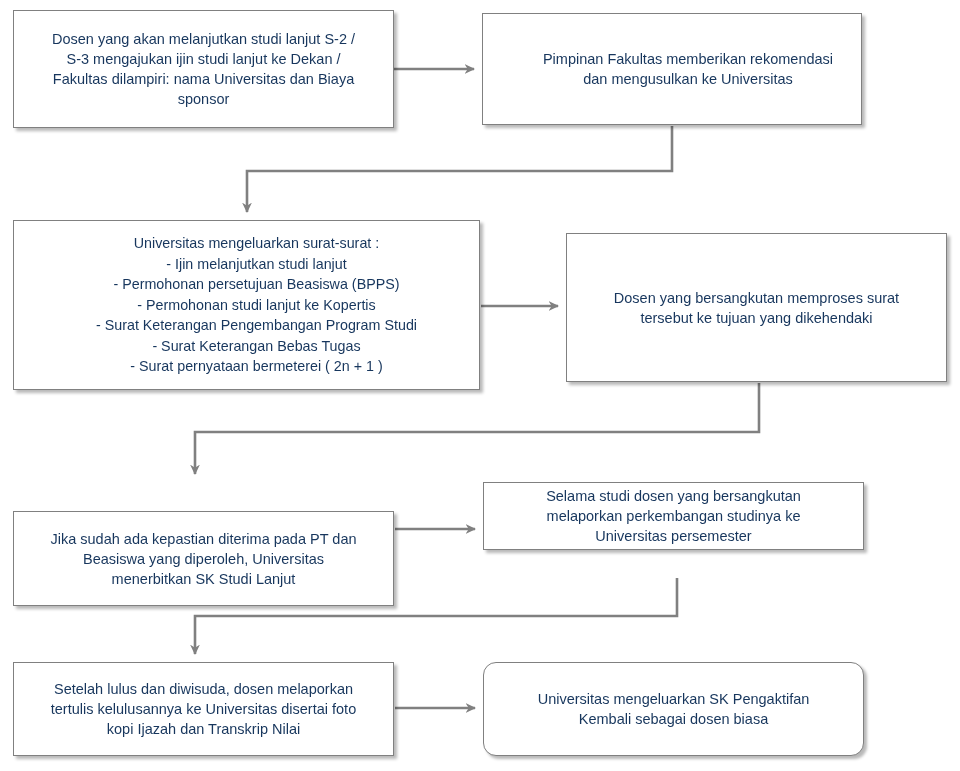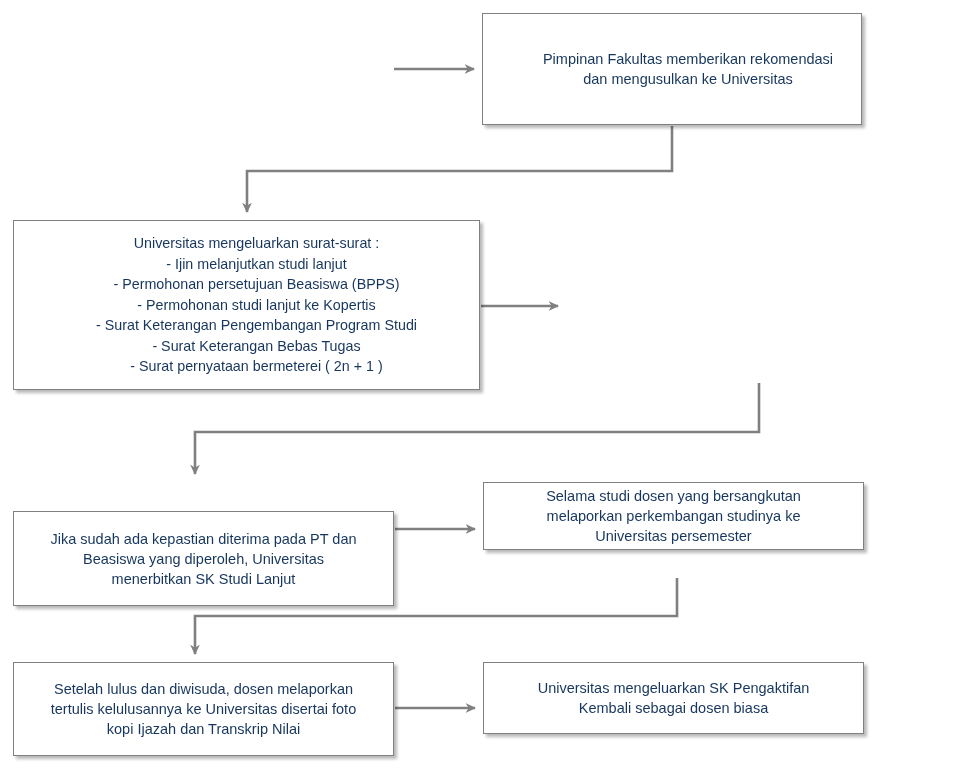--- a/index.html
+++ b/index.html
@@ -78,53 +78,63 @@
       <path d="M 759,383 L 759,432 L 195,432 L 195,474" marker-end="url(#arrowDown)"></path>
 
       <path d="M 395,529 L 475,529" marker-end="url(#arrowRight)"></path>
 
       <path d="M 677,578 L 677,616 L 195,616 L 195,654" marker-end="url(#arrowDown)"></path>
 
       <path d="M 395,708 L 475,708" marker-end="url(#arrowRight)"></path>
     </g>
   </svg>
 
+  <div class="node" style="left:13px; top:10px; width:381px; height:118px;">
+    <span class="node-text">Dosen yang akan melanjutkan studi lanjut S-2 /
+S-3 mengajukan ijin studi lanjut ke Dekan /
+Fakultas dilampiri: nama Universitas dan Biaya
+sponsor</span>
+  </div>
 
   <div class="node" style="left:482px; top:13px; width:380px; height:112px;padding-left:32px;">
     <span class="node-text">Pimpinan Fakultas memberikan rekomendasi
 dan mengusulkan ke Universitas</span>
   </div>
 
   <div class="node node-multiline" style="left:13px; top:220px; width:467px; height:170px;padding-left:20px;">
     <span class="node-text">Universitas mengeluarkan surat-surat :
 - Ijin melanjutkan studi lanjut
 - Permohonan persetujuan Beasiswa (BPPS)
 - Permohonan studi lanjut ke Kopertis
 - Surat Keterangan Pengembangan Program Studi
 - Surat Keterangan Bebas Tugas
 - Surat pernyataan bermeterei ( 2n + 1 )</span>
   </div>
 
+  <div class="node" style="left:566px; top:233px; width:381px; height:149px;">
+    <span class="node-text">Dosen yang bersangkutan memproses surat
+tersebut  ke tujuan yang dikehendaki</span>
+  </div>
 
   <div class="node" style="left:13px; top:482px; width:381px; height:95px;margin-top:29px;">
     <span class="node-text">Jika sudah ada kepastian diterima pada PT dan
 Beasiswa yang diperoleh, Universitas
 menerbitkan  SK Studi Lanjut</span>
   </div>
 
   <div class="node" style="left:483px; top:482px; width:381px; height:68px;">
     <span class="node-text">Selama studi dosen yang bersangkutan
 melaporkan  perkembangan studinya ke
 Universitas persemester</span>
   </div>
 
   <div class="node" style="left:13px; top:662px; width:381px; height:94px;">
     <span class="node-text">Setelah lulus dan diwisuda, dosen melaporkan
 tertulis kelulusannya ke Universitas disertai foto
 kopi  Ijazah dan Transkrip Nilai</span>
   </div>
 
-  <div class="node" style="left:483px; top:662px; width:381px; height:72px;">
+  <div class="node" style="left:483px; top:662px; width:381px; height:94px;border-radius:13px;">
     <span class="node-text">Universitas mengeluarkan SK Pengaktifan
 Kembali sebagai dosen biasa</span>
   </div>
 
 </div>
 
 </body></html>

